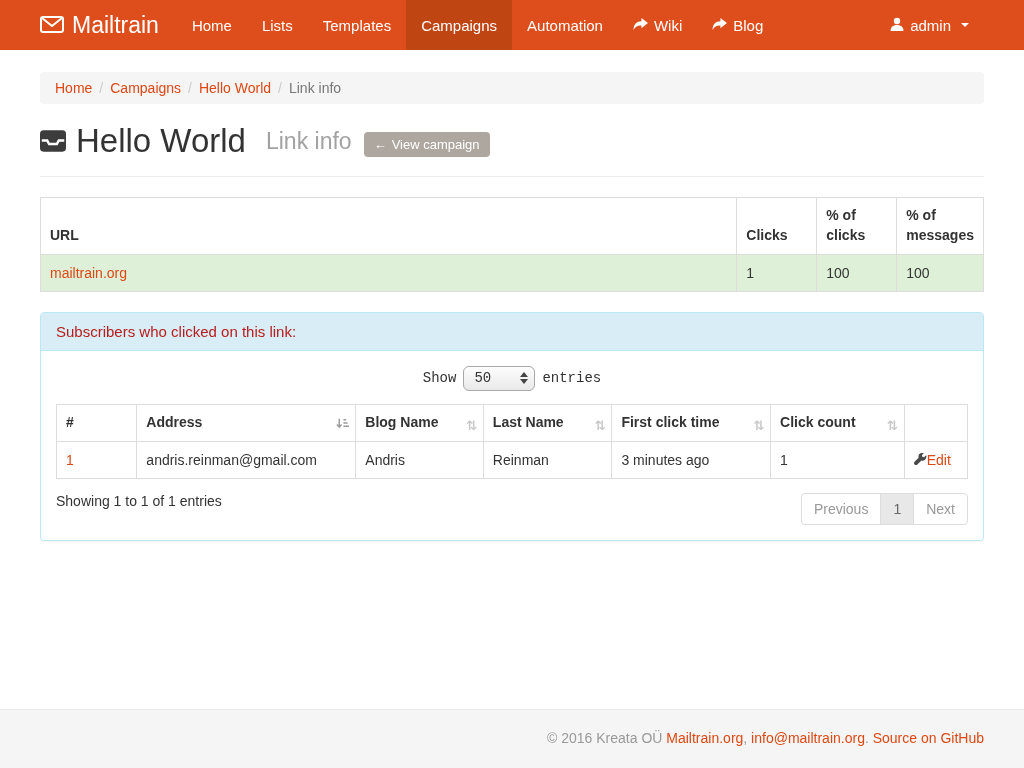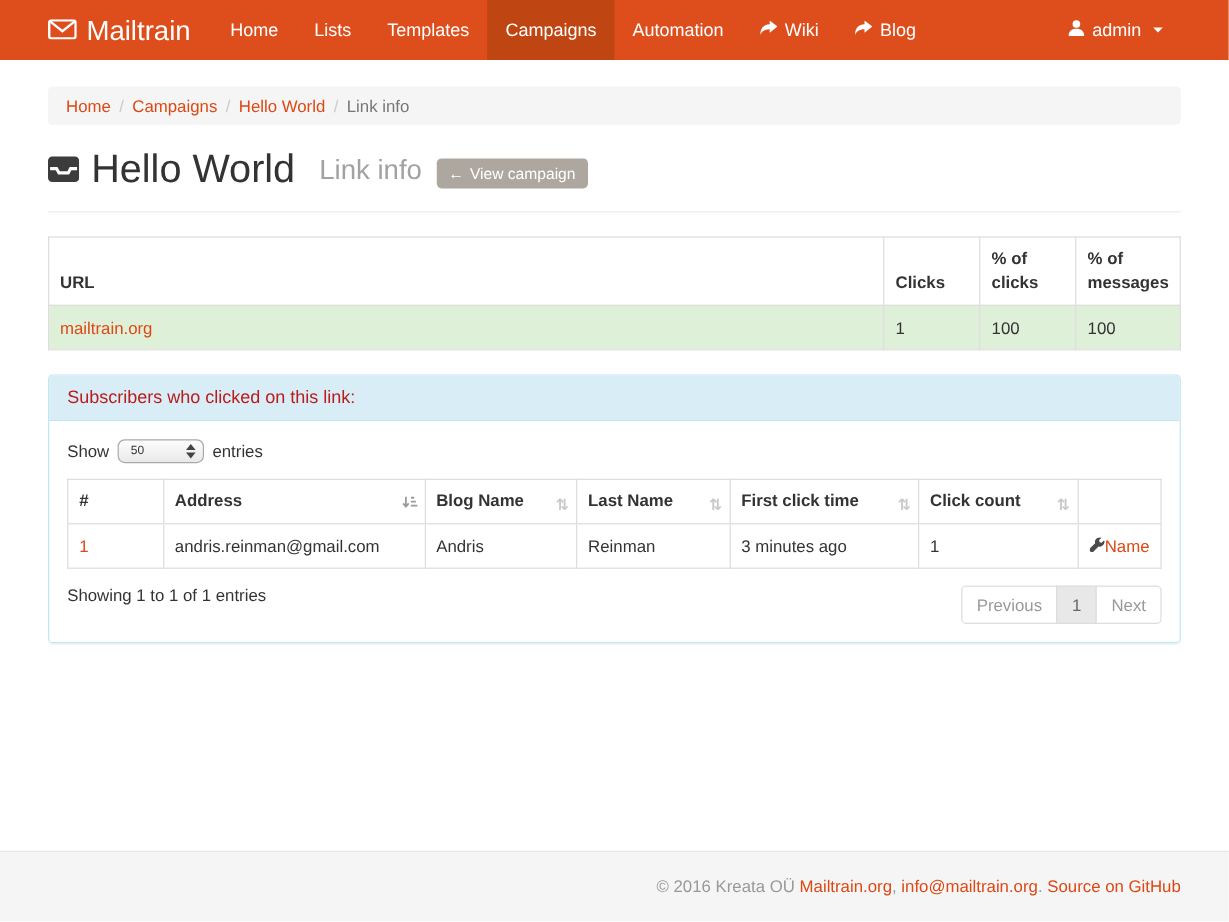--- a/index.html
+++ b/index.html
@@ -42,23 +42,23 @@
   .row-success td { background:#dff0d8; }
   a.link { color:#dd4814; text-decoration:none; cursor:pointer; }
   .col-narrow { width:80px; }
 
   
   .panel { margin-top:20px; border:1px solid #bce8f1; border-radius:4px; box-shadow:0 1px 1px rgba(0,0,0,.05); }
   .panel-heading { background:#d9edf7; color:#b91c1c; padding:10px 15px; border-bottom:1px solid #bce8f1; border-radius:3px 3px 0 0; font-size:15px; }
   .panel-body { padding:15px; }
 
   
-  .dt-controls { display:flex; justify-content:flex-start; align-items:center; }
+  .dt-controls { display:flex; justify-content:center; align-items:center;font-family:Liberation Mono, monospace; }
   .dt-length { display:flex; align-items:center; gap:7px; font-size:14px; }
-  .select-box { width:72px; height:20px; border:1px solid #a9a9a9; border-radius:6px; background:linear-gradient(#fdfdfd,#e9e9e9); display:flex; align-items:center; padding:0 6px 0 10px; font-size:10px; cursor:pointer; }
+  .select-box { width:72px; height:25px; border:1px solid #a9a9a9; border-radius:6px; background:linear-gradient(#fdfdfd,#e9e9e9); display:flex; align-items:center; padding:0 6px 0 10px; font-size:14px; cursor:pointer; }
   .select-box .spin { margin-left:auto; display:flex; flex-direction:column; gap:2px; }
   .spin i { display:block; width:0; height:0; border-left:4px solid transparent; border-right:4px solid transparent; }
   .spin .up { border-bottom:5px solid #444; }
   .spin .down { border-top:5px solid #444; }
   .dt-search { display:flex; align-items:center; gap:8px; font-size:14px; }
   .dt-search input { width:178px; height:30px; border:1px solid #ccc; border-radius:4px; padding:0 8px; font-size:14px; font-family:inherit; }
 
   .dt-table { margin-top:13px; }
   .dt-table th { position:relative; padding-right:24px; }
   .sort-icon { position:absolute; right:6px; bottom:9px; color:#c9c9c9; font-size:13px; line-height:1; }
@@ -250,21 +250,21 @@
               <td>andris.reinman@gmail.com</td>
               <td>Andris</td>
               <td>Reinman</td>
               <td>3 minutes ago</td>
               <td>1</td>
               <td class="edit-cell">
                 <span class="icon-svg">
                   <svg width="13" height="13" viewBox="0 0 14 14">
                       <path fill="#4a4a4a" d="M13.4 3.1c-.1-.4-.6-.5-.9-.2l-1.7 1.7-1.8-.5-.5-1.8L10.2.6c.3-.3.2-.8-.2-.9C8.5-.4 6.8.1 5.8 1.2c-1 1-1.3 2.5-.8 3.8L.6 9.4c-.8.8-.8 2.2 0 3s2.2.8 3 0l4.4-4.4c1.3.5 2.8.2 3.8-.8 1.1-1.1 1.6-2.6 1.6-4.1z"></path>
                     </svg>
-                </span><a class="link">Name</a>
+                </span><a class="link">Edit</a>
               </td>
             </tr>
           </tbody>
         </table>
 
         <div class="dt-footer">
           <div class="dt-info">Showing 1 to 1 of 1 entries</div>
           <ul class="pagination">
             <li>Previous</li>
             <li class="active">1</li>

